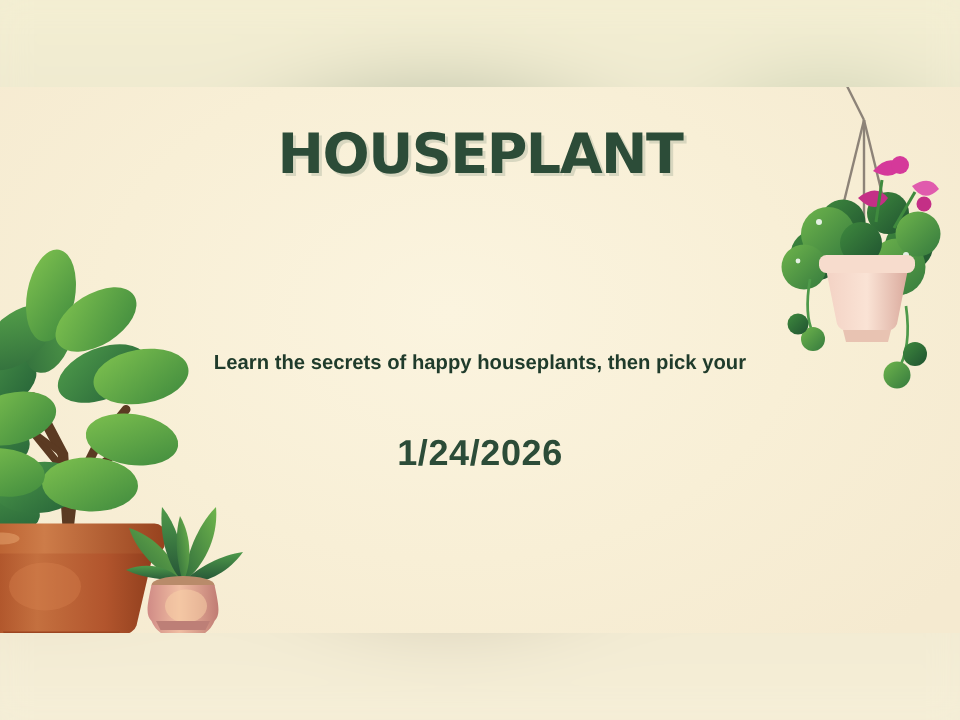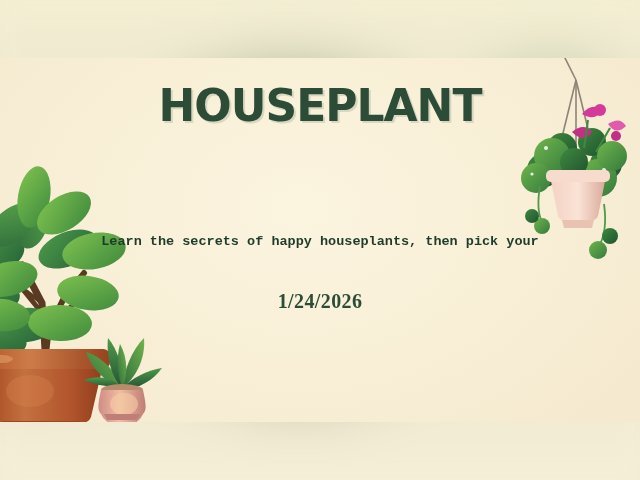--- a/index.html
+++ b/index.html
@@ -34,32 +34,32 @@
   .title-wrap{
     position:absolute;left:0;top:28px;width:640px;text-align:center;
     line-height:.92;
   }
   .title-l1,.title-l2{
     display:block;color:#2c4c38;font-weight:900;
     font-family:"DejaVu Sans","Liberation Sans",sans-serif;
     letter-spacing:-1px;
     text-shadow:2px 2px 0 rgba(120,140,120,.25);
   }
-  .title-l1{font-size:44px;}
+  .title-l1{font-size:37px;}
   .title-l2{font-size:55px;margin-top:2px;}
 
   .subtitle{
     position:absolute;left:70px;top:172px;width:500px;text-align:center;
     color:#1f3b2b;font-weight:bold;font-size:13.5px;line-height:1.72;
-    font-family:Liberation Mono, monospace;
+    font-family:Liberation Sans, sans-serif;
   }
   .datetime{
     position:absolute;left:120px;top:232px;width:400px;text-align:center;
-    color:#2c4c38;font-weight:900;font-size:20px;line-height:1.12;
-    font-family:Liberation Serif, serif;
+    color:#2c4c38;font-weight:900;font-size:24px;line-height:1.12;
+    font-family:Liberation Sans, sans-serif;
     letter-spacing:.4px;
   }
   .dt-line{display:block;}
 
   
   .logo{position:absolute;left:236px;top:286px;width:170px;height:66px;}
   .logo svg{display:block;}
 
   
   .plant-left{position:absolute;left:-28px;top:95px;width:180px;height:270px;}

